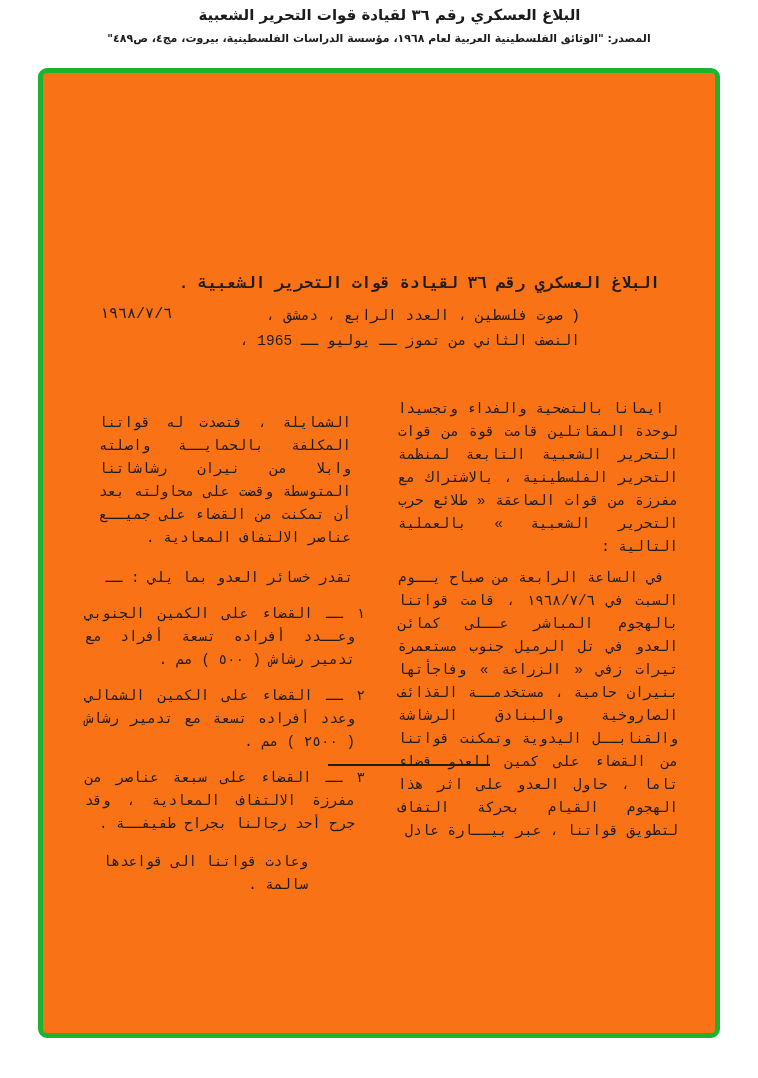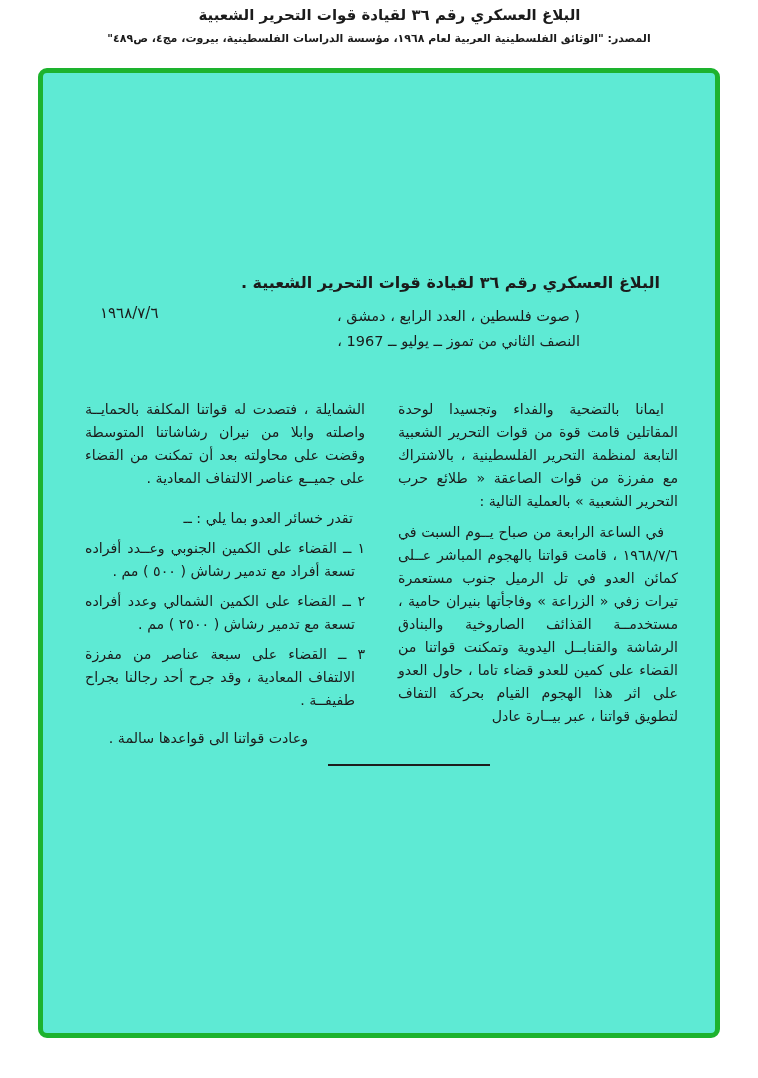--- a/index.html
+++ b/index.html
@@ -15,21 +15,22 @@
   
   .page-header { position:absolute; top:6px; left:0; width:758px; text-align:center; }
   .page-header .hdr-title { font-size:15px; font-weight:bold; letter-spacing:0;padding-left:21px; }
   .page-header .hdr-source { font-size:11px; font-weight:bold; margin-top:8px; }
 
   
   .scan-frame {
     position:absolute; left:38px; top:68px;
     width:682px; height:970px;
     border:5px solid #1db32e; border-radius:9px;
-    background:#5eead4;
+    background:#f97316;
+    font-family:Liberation Mono, monospace;
   }
 
   
   .doc-title {
     position:absolute; top:200px; right:55px;
     font-size:16px; font-weight:bold; white-space:nowrap;
   }
   .doc-date {
     position:absolute; top:231px; left:57px;
     font-size:15px;
@@ -45,23 +46,23 @@
     position:absolute; top:325px; right:37px; left:42px;
     display:flex; gap:33px;
     font-size:14.2px; line-height:23px; text-align:justify;
     text-justify:inter-word;
   }
   .doc-col { width:280px; }
 
   .para-indent { text-indent:14px; }
   .col-first .p2 { margin-top:8px; }
 
-  .col-second .p1 { margin:0; }
+  .col-second .p1 { margin:14px; }
   .losses-intro { margin-top:17px; padding-right:12px; }
-  .loss-item { margin-top:7px; padding-right:10px; text-indent:-10px; }
+  .loss-item { margin-top:13px; padding-right:10px; text-indent:-10px; }
   .closing-line { margin-top:15px; padding-right:57px; text-align:right; }
 
   
   .end-rule {
     position:absolute; top:691px; left:285px;
     width:162px; height:2px; background:#1d1d1d;
   }
 </style>
 </head>
 <body style="color: rgb(27, 27, 27);">
@@ -72,21 +73,21 @@
 </div>
 
 <div class="scan-frame" style="border-color: rgb(29, 179, 46);">
 
   <div class="doc-title">البلاغ العسكري رقم ٣٦ لقيادة قوات التحرير الشعبية .</div>
 
   <div class="doc-date">١٩٦٨/٧/٦</div>
 
   <div class="doc-citation">
     <div class="cite-line">( صوت فلسطين ، العدد الرابع ، دمشق ،</div>
-    <div class="cite-line">النصف الثاني من تموز ــ يوليو ــ 1967 ،</div>
+    <div class="cite-line">النصف الثاني من تموز ــ يوليو ــ 1965 ،</div>
   </div>
 
   <div class="doc-body">
 
     <div class="doc-col col-first">
       <p class="p1 para-indent">ايمانا بالتضحية والفداء وتجسيدا لوحدة المقاتلين قامت قوة من قوات التحرير الشعبية التابعة لمنظمة التحرير الفلسطينية ، بالاشتراك مع مفرزة من قوات الصاعقة « طلائع حرب التحرير الشعبية » بالعملية التالية :</p>
       <p class="p2 para-indent">في الساعة الرابعة من صباح يــوم السبت في ١٩٦٨/٧/٦ ، قامت قواتنا بالهجوم المباشر عــلى كمائن العدو في تل الرميل جنوب مستعمرة تيرات زفي « الزراعة » وفاجأتها بنيران حامية ، مستخدمــة القذائف الصاروخية والبنادق الرشاشة والقنابــل اليدوية وتمكنت قواتنا من القضاء على كمين للعدو قضاء تاما ، حاول العدو على اثر هذا الهجوم القيام بحركة التفاف لتطويق قواتنا ، عبر بيــارة عادل</p>
     </div>
 
     <div class="doc-col col-second">

